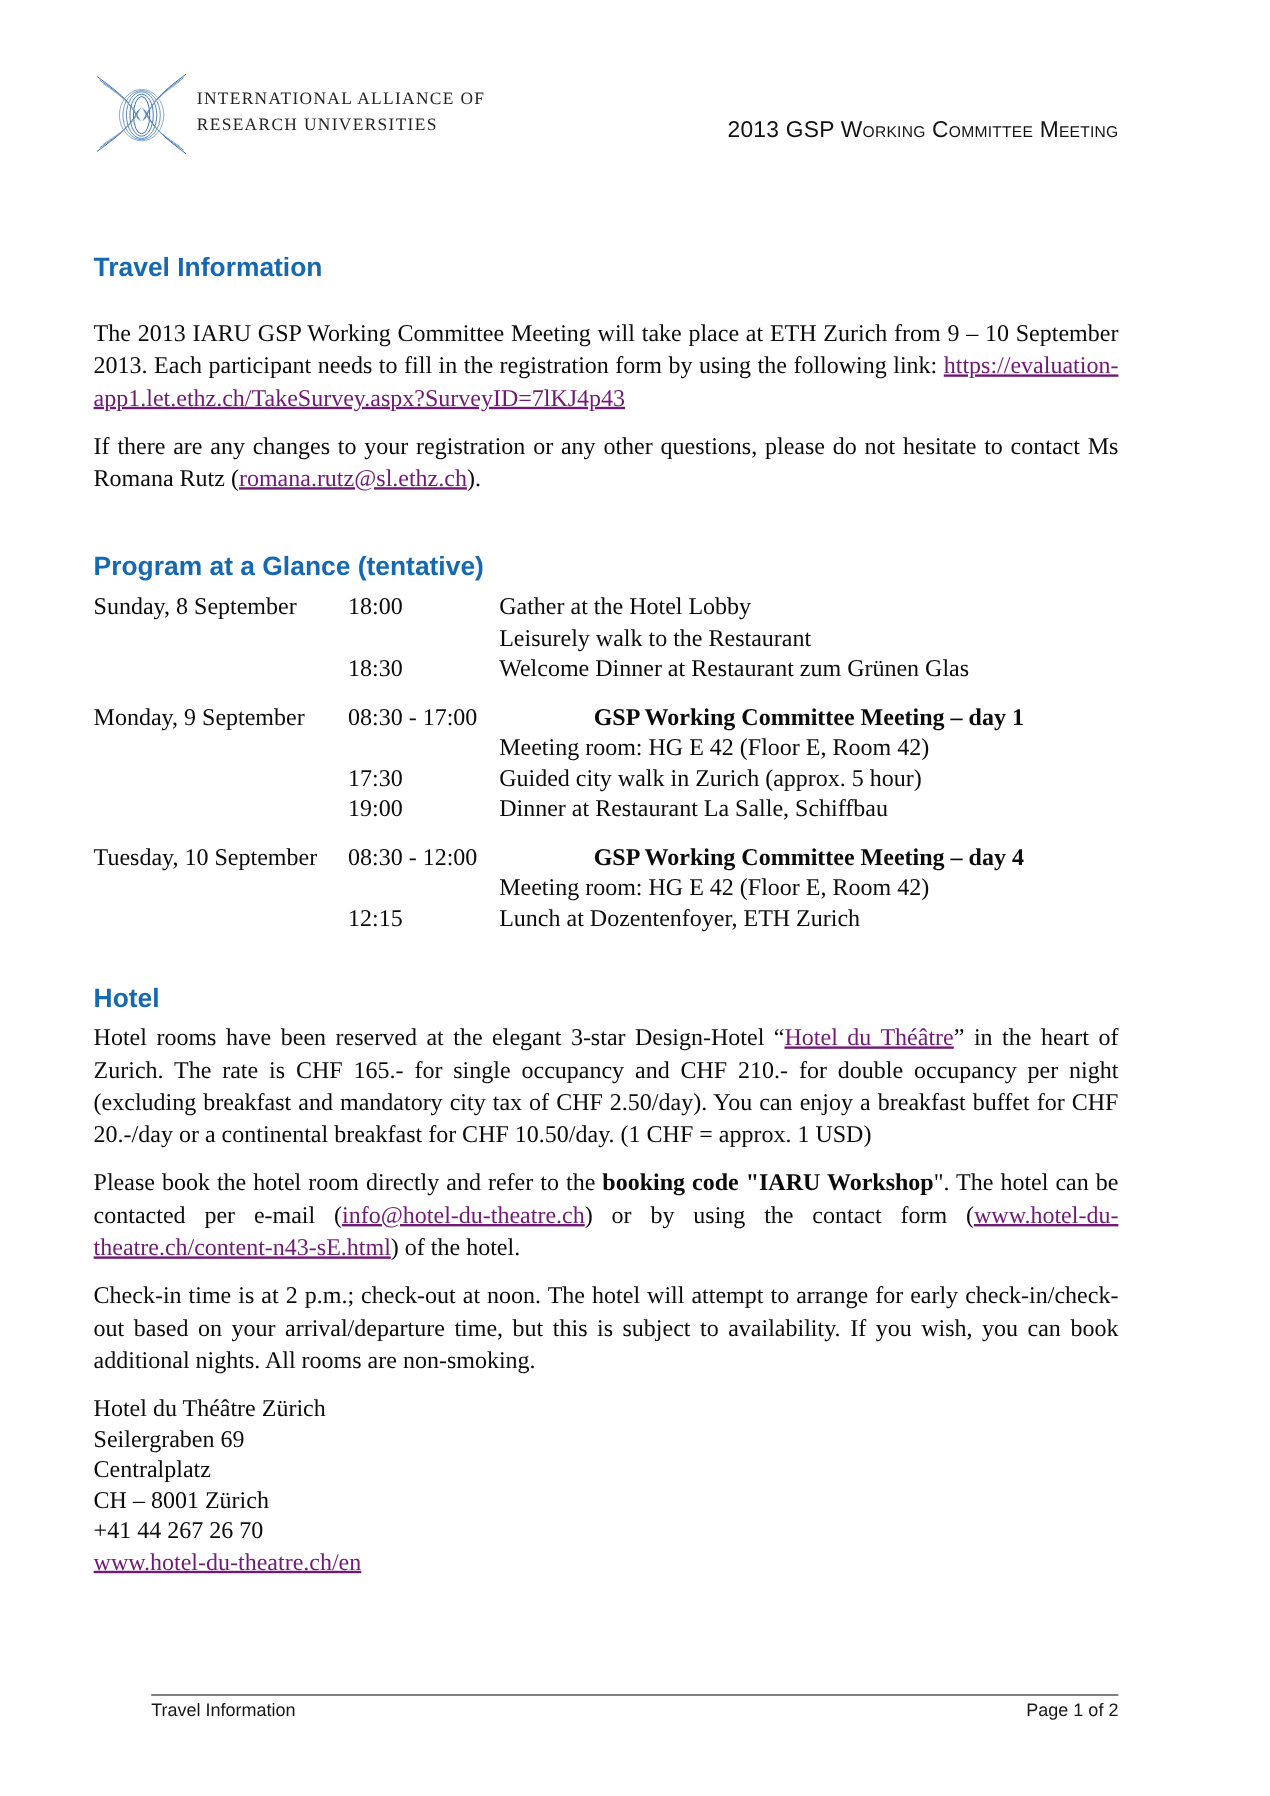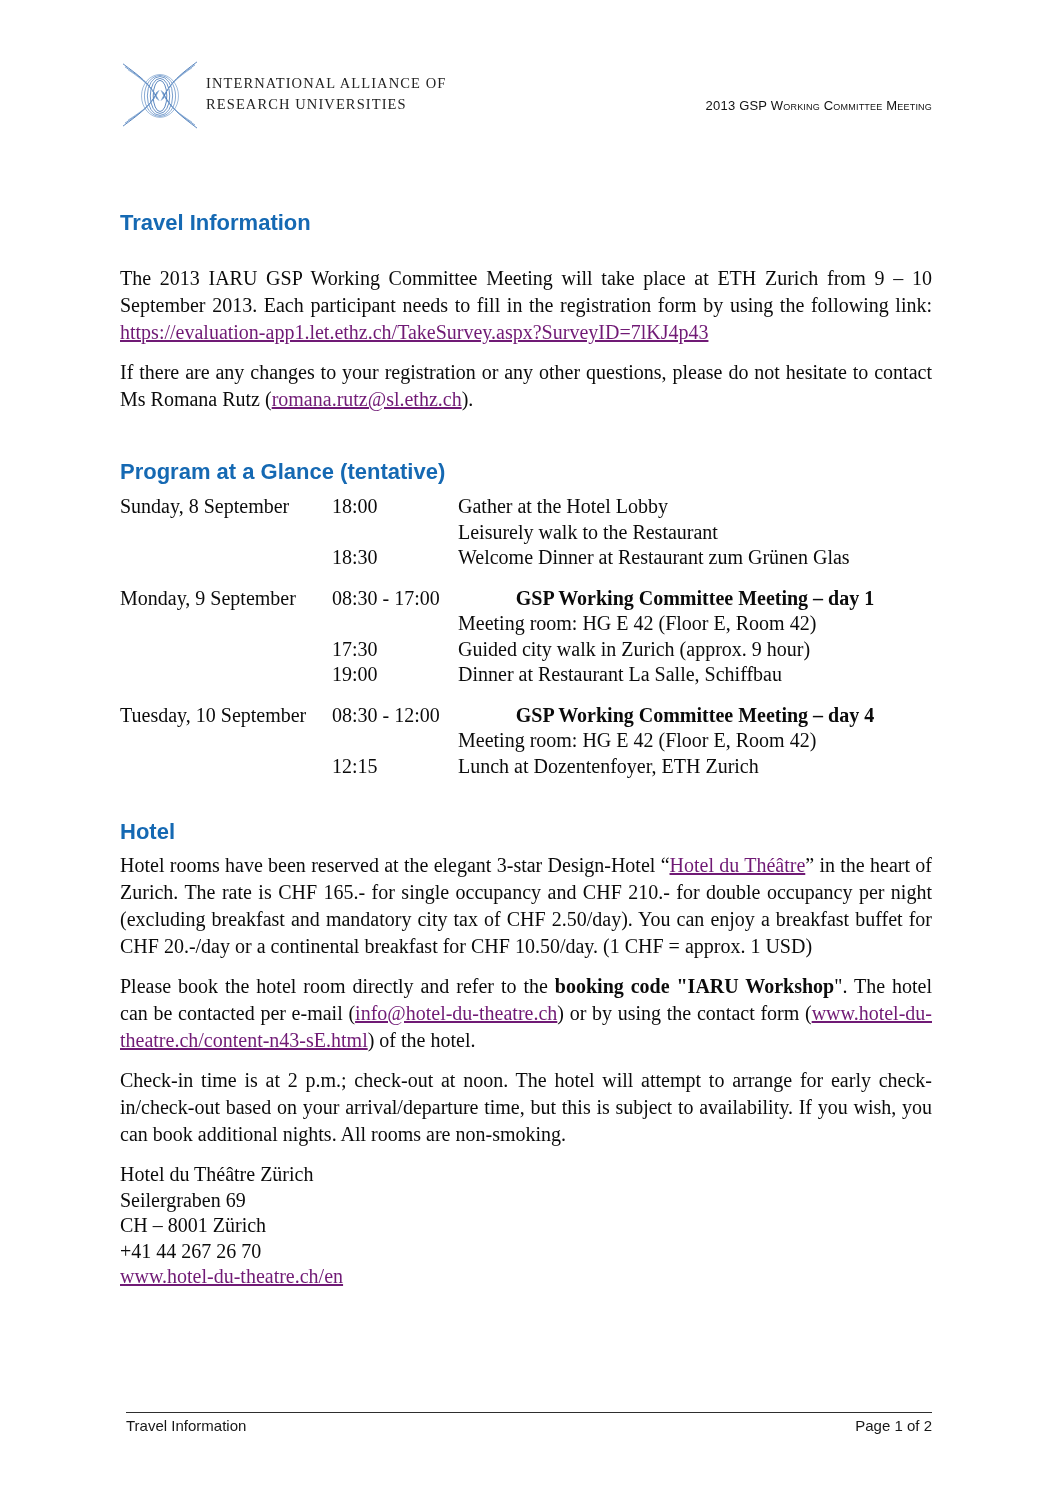--- a/index.html
+++ b/index.html
@@ -7,37 +7,37 @@
     margin: 0; padding: 0;
     width: 1058px; height: 1497px;
     background: #ffffff;
     font-family: "Liberation Serif", serif;
     color: #0b0b0b;
     overflow: hidden;
   }
   .page {
     position: relative;
     width: 1058px; height: 1497px;
-    padding: 58px 126px 0 120px;
+    padding: 58px 126px 0 78px;
   }
 
   
   .header { position: relative; height: 72px; }
   .brand { display: flex; align-items: center; gap: 6px; }
   .logo-svg { width: 80px; height: 72px; flex: none; }
   .brand-text {
     font-family: "Liberation Serif", serif;
     font-size: 14.5px; line-height: 1.45;
     letter-spacing: 1.1px; color: #232323;
   }
   .meeting {
     position: absolute; right: 0; top: 40px;
     font-family: "Liberation Sans", sans-serif;
     font-variant: small-caps;
-    font-size: 13px; color: #111;
+    font-size: 19px; color: #111;
     letter-spacing: 0.2px;
   }
 
   
   .section-h {
     font-family: "Liberation Sans", sans-serif;
     font-weight: bold;
     font-size: 22px; line-height: 25px;
     color: #1569b3;
   }
@@ -147,21 +147,21 @@
         <div class="pc3 bold">GSP Working Committee Meeting – day 1</div>
       </div>
       <div class="prow">
         <div class="pc1"></div>
         <div class="pc2"></div>
         <div class="pc3">Meeting room: HG E 42 (Floor E, Room 42)</div>
       </div>
       <div class="prow">
         <div class="pc1"></div>
         <div class="pc2">17:30</div>
-        <div class="pc3">Guided city walk in Zurich (approx. 9 hour)</div>
+        <div class="pc3">Guided city walk in Zurich (approx. 5 hour)</div>
       </div>
       <div class="prow">
         <div class="pc1"></div>
         <div class="pc2">19:00</div>
         <div class="pc3">Dinner at Restaurant La Salle, Schiffbau</div>
       </div>
     </div>
 
     <div class="day">
       <div class="prow">
@@ -187,20 +187,21 @@
 
   <p class="body-text"><span>Hotel rooms have been reserved at the elegant 3-star Design-Hotel “</span><a class="link" href="#">Hotel du Théâtre</a><span>” in the heart of Zurich. The rate is CHF 165.- for single occupancy and CHF 210.- for double occupancy per night (excluding breakfast and mandatory city tax of CHF 2.50/day). You can enjoy a breakfast buffet for CHF 20.-/day or a continental breakfast for CHF 10.50/day. (1 CHF = approx. 1 USD)</span></p>
 
   <p class="body-text"><span>Please book the hotel room directly and refer to the </span><span class="bold">booking code "IARU Workshop</span><span>". The hotel can be contacted per e-mail (</span><a class="link" href="#">info@hotel-du-theatre.ch</a><span>) or by using the contact form (</span><a class="link" href="#">www.hotel-du-theatre.ch/content-n43-sE.html</a><span>) of the hotel.</span></p>
 
   <p class="body-text">Check-in time is at 2 p.m.; check-out at noon. The hotel will attempt to arrange for early check-in/check-out based on your arrival/departure time, but this is subject to availability. If you wish, you can book additional nights. All rooms are non-smoking.</p>
 
   <div class="address">
     <div>Hotel du Théâtre Zürich</div>
     <div>Seilergraben 69</div>
+    <div>Centralplatz</div>
     <div>CH – 8001 Zürich</div>
     <div>+41 44 267 26 70</div>
     <div><a class="link" href="#">www.hotel-du-theatre.ch/en</a></div>
   </div>
 
   <div class="footer">
     <span>Travel Information</span>
     <span>Page 1 of 2</span>
   </div>
 

